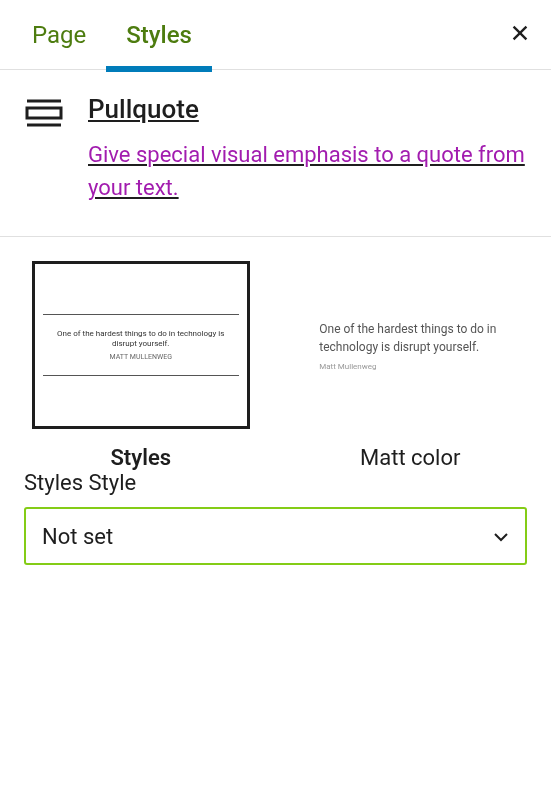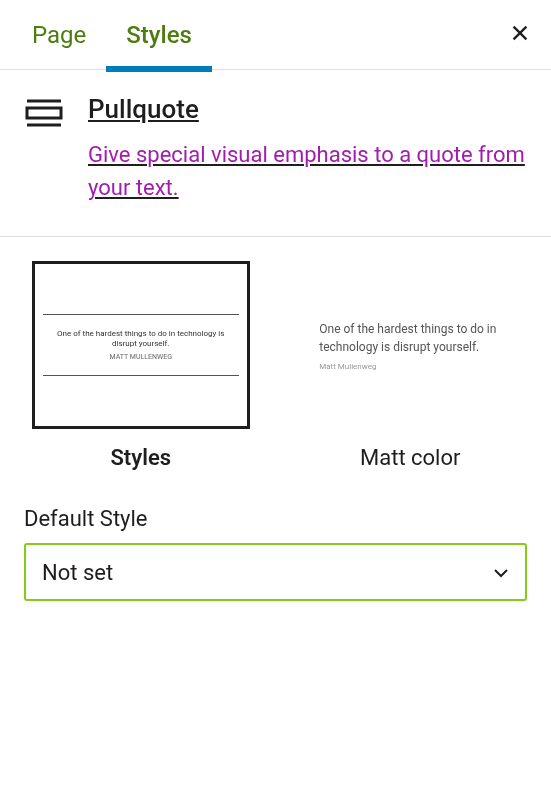--- a/index.html
+++ b/index.html
@@ -89,21 +89,20 @@
     .section-title {
       font-size: 24px;
       font-weight: 400;
     }
     .chevron-icon {
       font-size: 20px;
     }
     .styles-grid {
       display: flex;
       gap: 36px;
-      margin-bottom: 36px;
     }
     .style-option {
       flex: 1;
       display: flex;
       flex-direction: column;
       align-items: center;
       cursor: pointer;
     }
     .style-preview {
       width: 218px;
@@ -226,21 +225,21 @@
       <div class="style-preview" style="border:none;">
         <div class="preview-solid">
           <div class="preview-solid-quote">One of the hardest things to do in technology is disrupt yourself.</div>
           <div class="preview-solid-author">Matt Mullenweg</div>
         </div>
       </div>
       <div class="style-label">Matt color</div>
     </div>
   </div>
 
-  <div class="default-style-label">Default Style</div>
+  <div class="default-style-label">Styles Style</div>
   <div class="select-wrapper">
     <div class="select-value">Not set</div>
     <div class="select-chevron">
       <svg width="16" height="10" viewBox="0 0 16 10" fill="none" stroke="currentColor" stroke-width="2">
         <polyline points="2,2 8,8 14,2"></polyline>
       </svg>
     </div>
   </div>
 </div>
 

